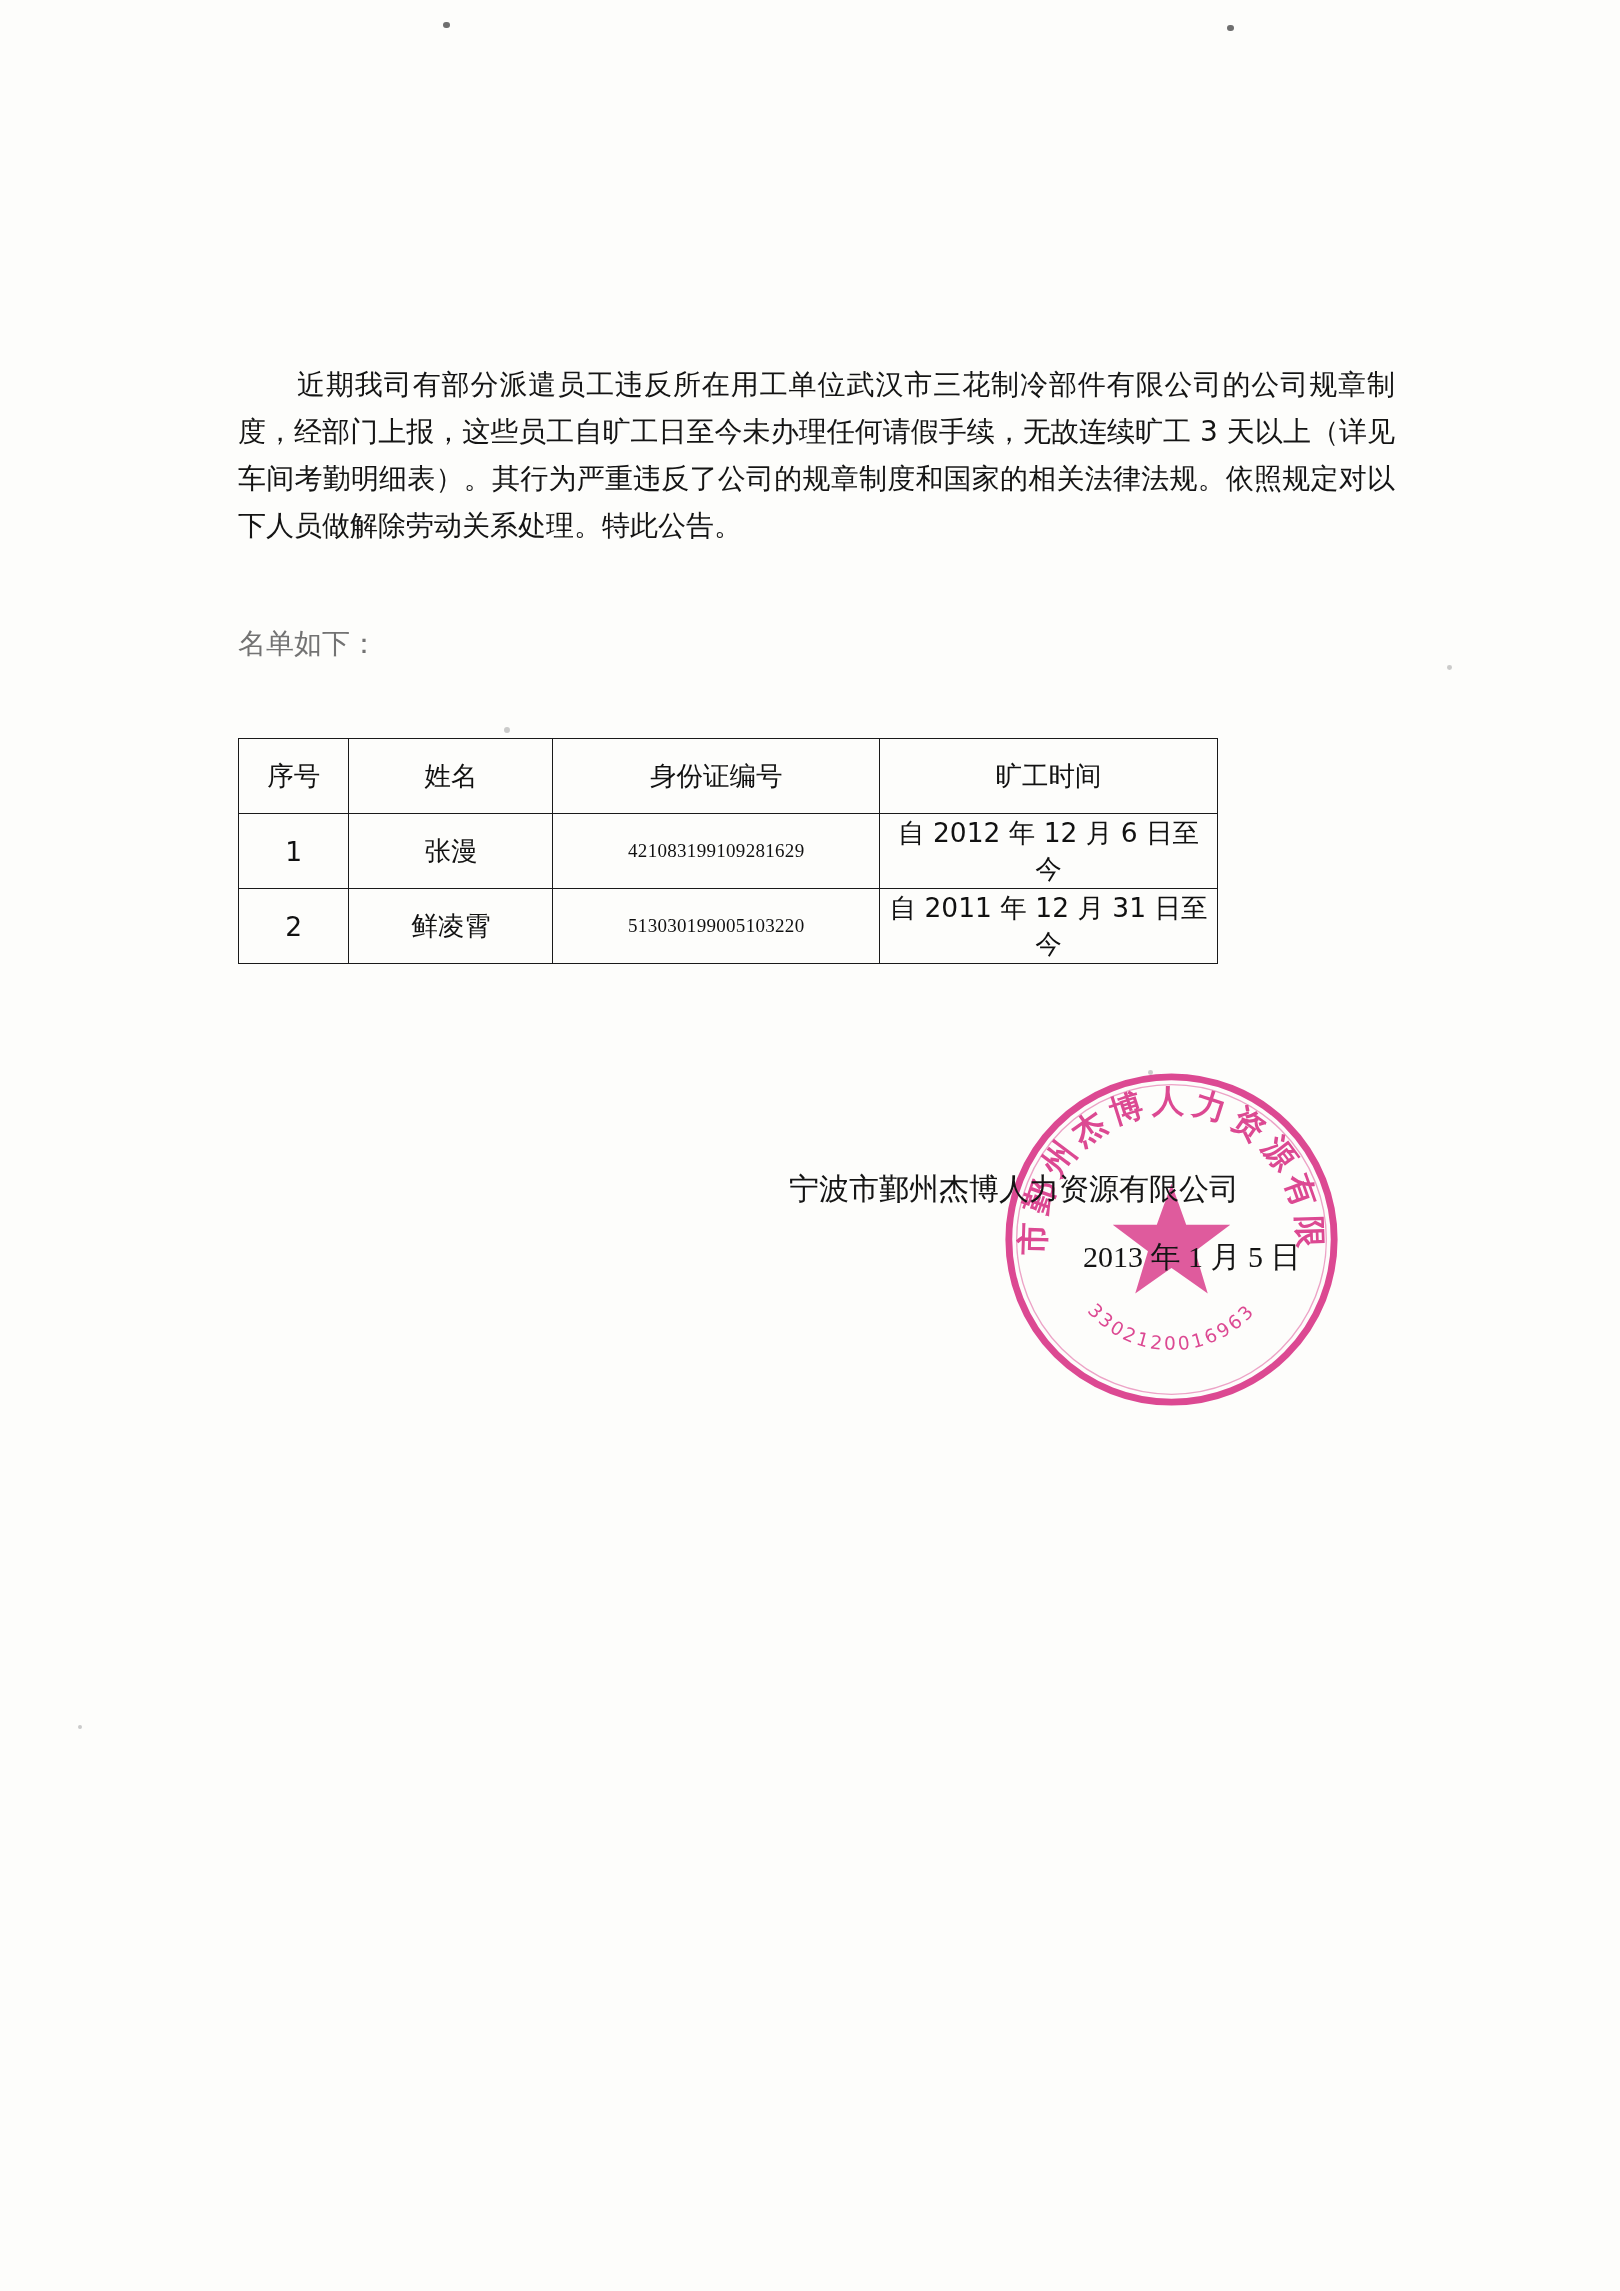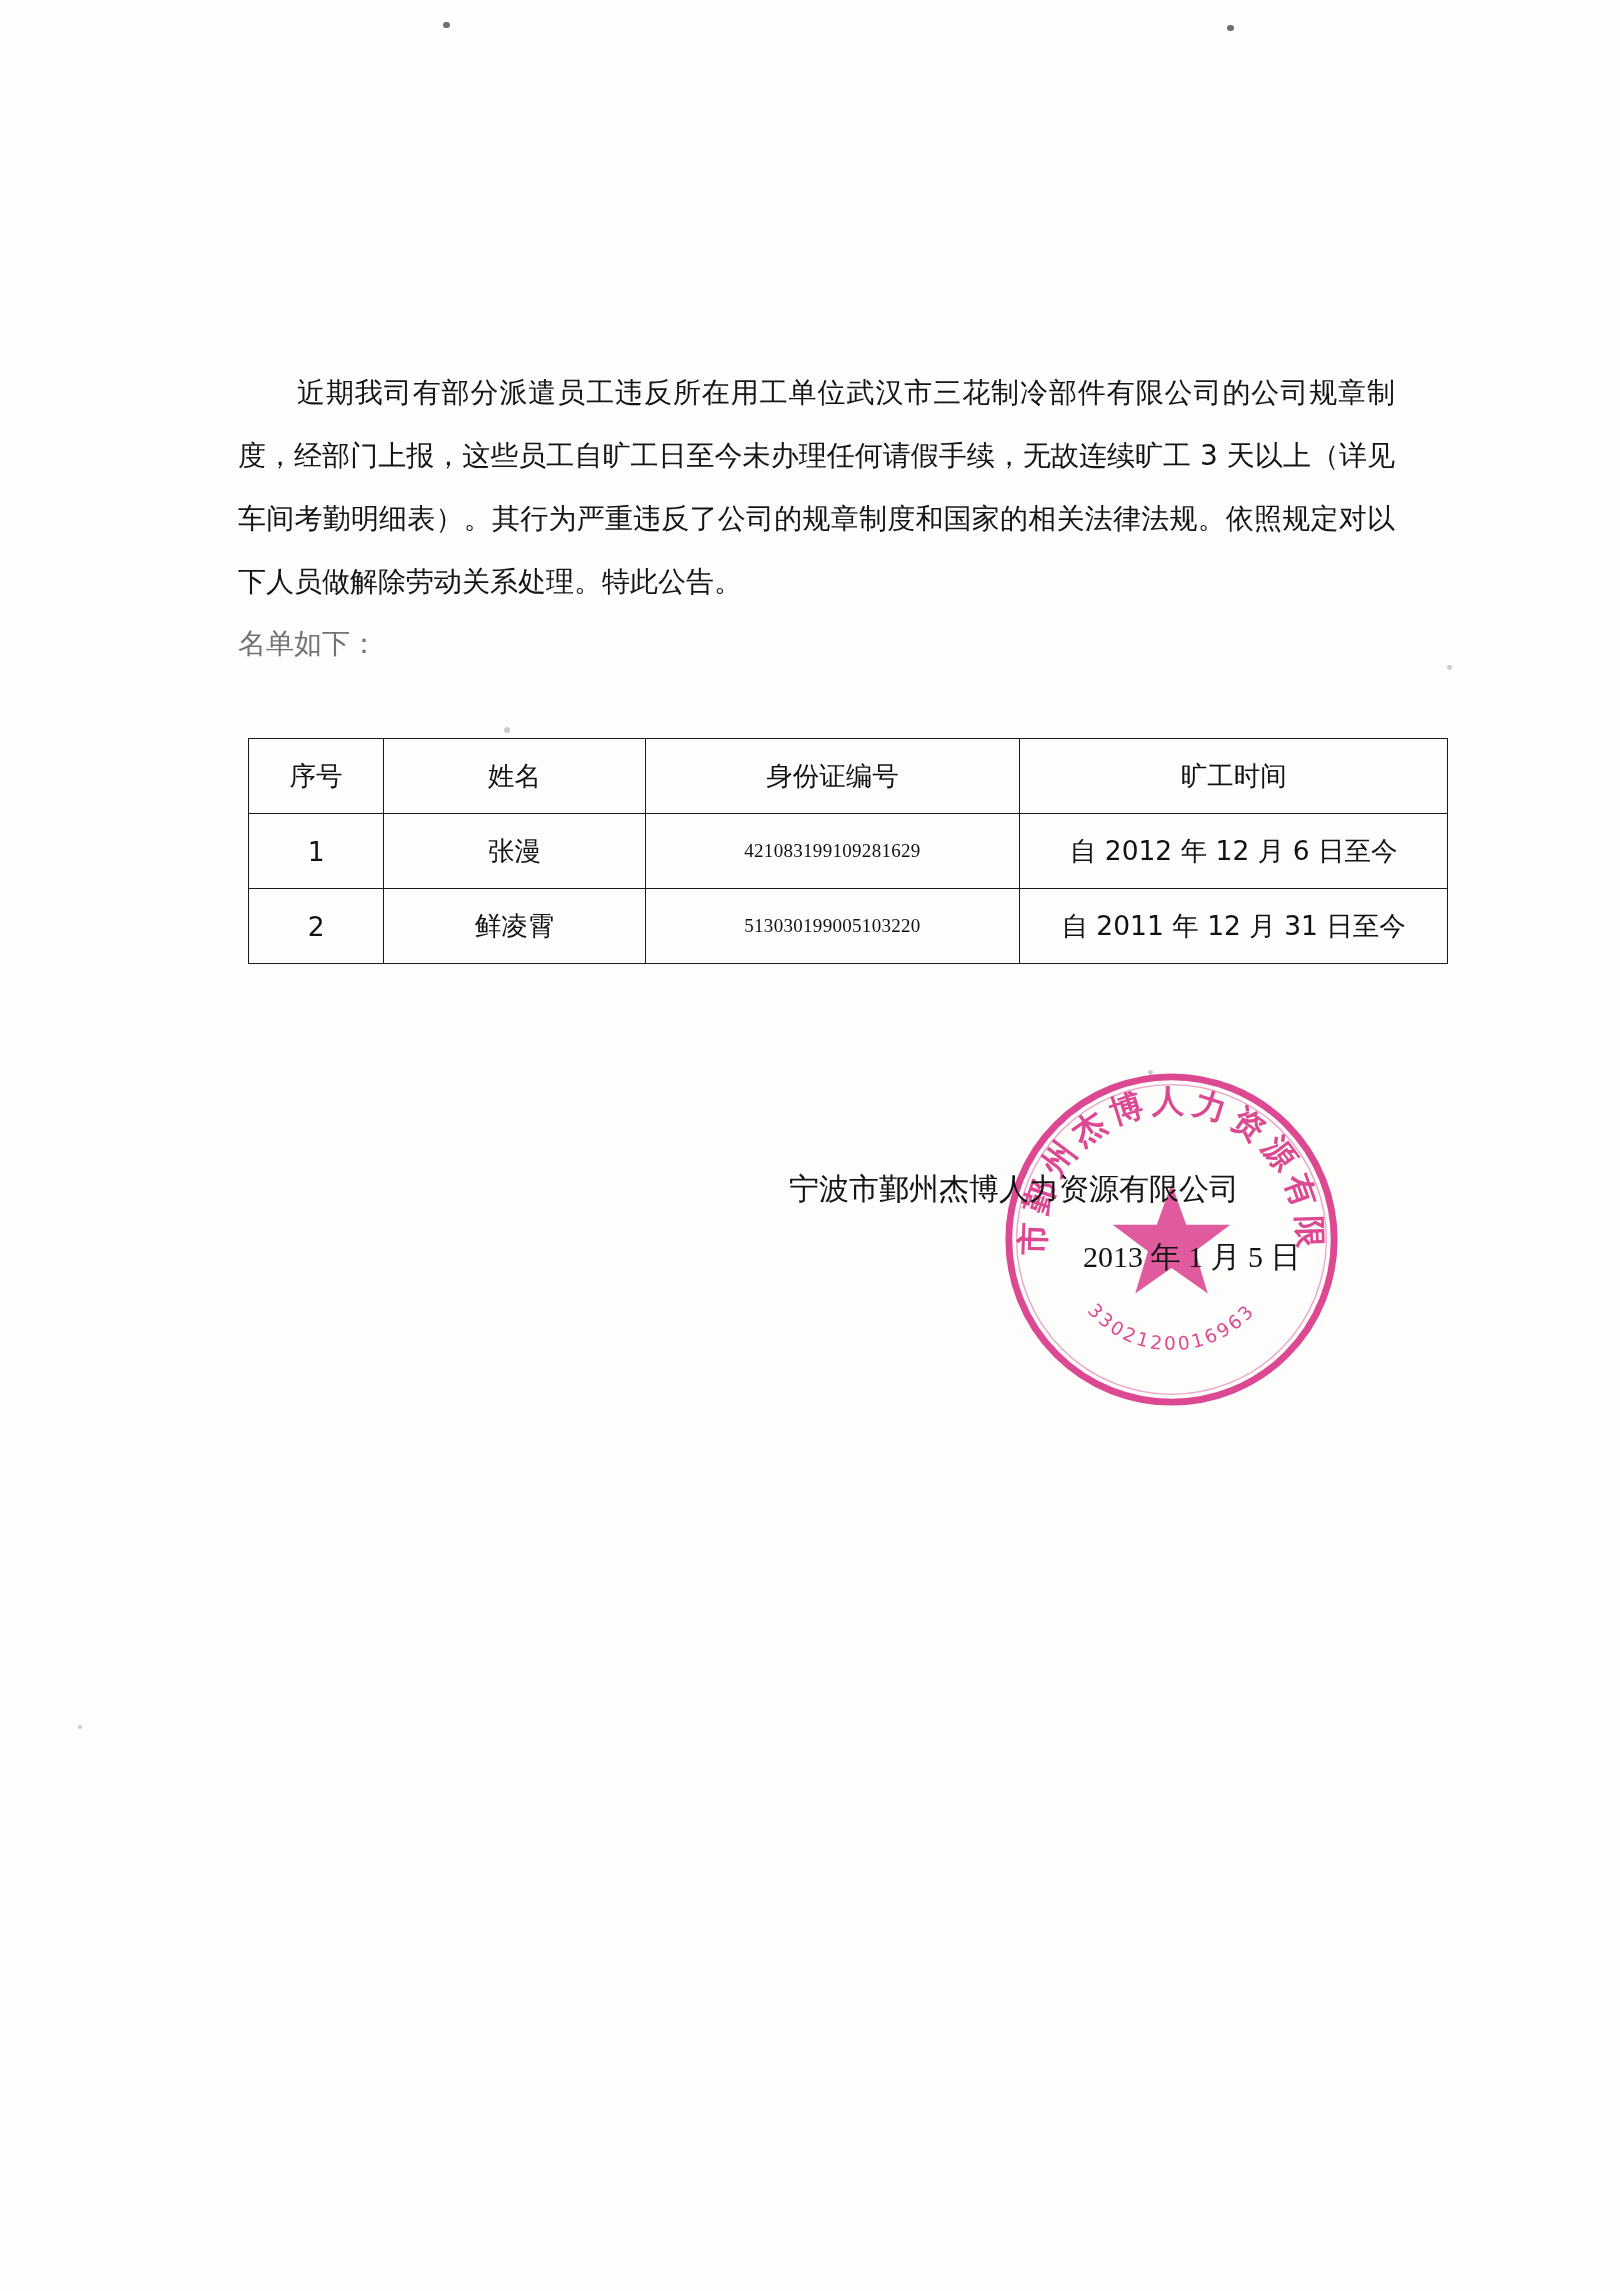--- a/index.html
+++ b/index.html
@@ -42,21 +42,21 @@
     font-family: "DejaVu Serif", "Liberation Serif", serif;
     color: #111;
   }
 
   .body-text {
     position: absolute;
     top: 361px;
     left: 238px;
     width: 1157px;
     font-size: 28px;
-    line-height: 63px;
+    line-height: 47px;
     text-align: justify;
     color: #141414;
     font-family: "DejaVu Sans", "Liberation Sans", sans-serif;
   }
   .body-text p {
     margin: 0;
   }
   .indent {
     text-indent: 59px;
   }
@@ -66,22 +66,22 @@
     top: 625px;
     left: 238px;
     font-size: 28px;
     font-family: "DejaVu Sans", "Liberation Sans", sans-serif;
     color: #737373;
   }
 
   table.roster {
     position: absolute;
     top: 738px;
-    left: 248px;
-    width: 1200px;
+    left: 238px;
+    width: 980px;
     border-collapse: collapse;
     font-size: 26.5px;
     font-family: "DejaVu Sans", "Liberation Sans", sans-serif;
   }
   table.roster td, table.roster th {
     border: 1.6px solid #1a1a1a;
     height: 74px;
     text-align: center;
     font-weight: normal;
     color: #111;

